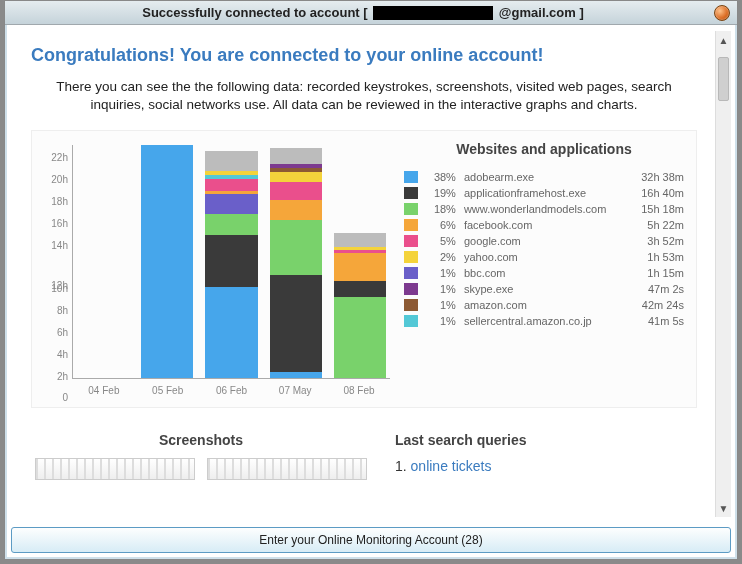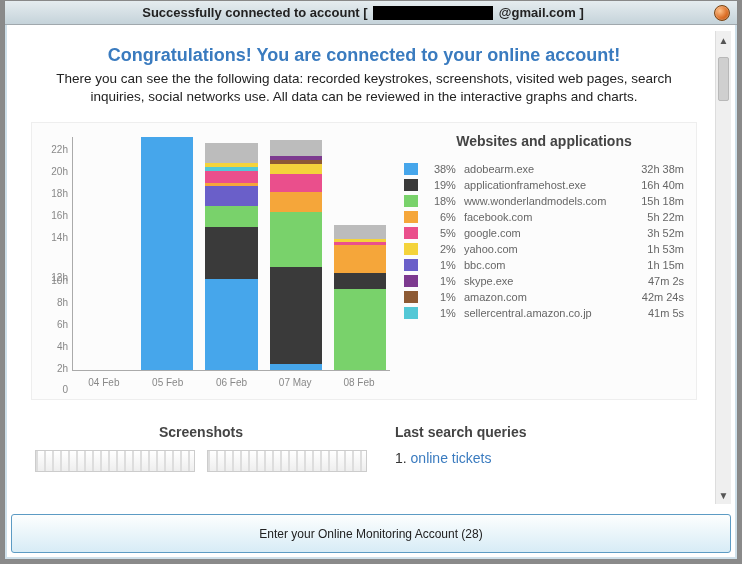--- a/index.html
+++ b/index.html
@@ -58,25 +58,24 @@
     display: flex;
     padding: 6px 6px 6px 8px;
     overflow: hidden;
   }
   .content {
     flex: 1;
     overflow: hidden;
     padding: 14px 18px 0 18px;
   }
   .heading {
-    text-align: center;
     color: #3a7bbf;
     font-size: 18px;
     font-weight: bold;
-    margin-bottom: 4px;
+    margin-bottom: 12px;
   }
   .subtext {
     text-align: center;
     font-size: 13.5px;
     color: #222;
     line-height: 1.35;
     margin-bottom: 16px;
   }
   .chart-card {
     border: 1px solid #eee;
@@ -195,21 +194,21 @@
     display:flex; align-items:center; justify-content:center;
     color:#555; font-size: 10px;
   }
   .scroll-arrow.up { top: 0; }
   .scroll-arrow.down { bottom: 0; }
   .footer-btn-wrap {
     padding: 4px 6px 6px 6px;
   }
   .footer-btn {
     width: 100%;
-    height: 39px;
+    height: 26px;
     background: linear-gradient(#fdfefe,#d7ecf6);
     border: 1px solid #5c9bc4;
     border-radius: 3px;
     font-size: 12px;
     color: #222;
     cursor: pointer;
   }
 </style>
 </head>
 <body>

